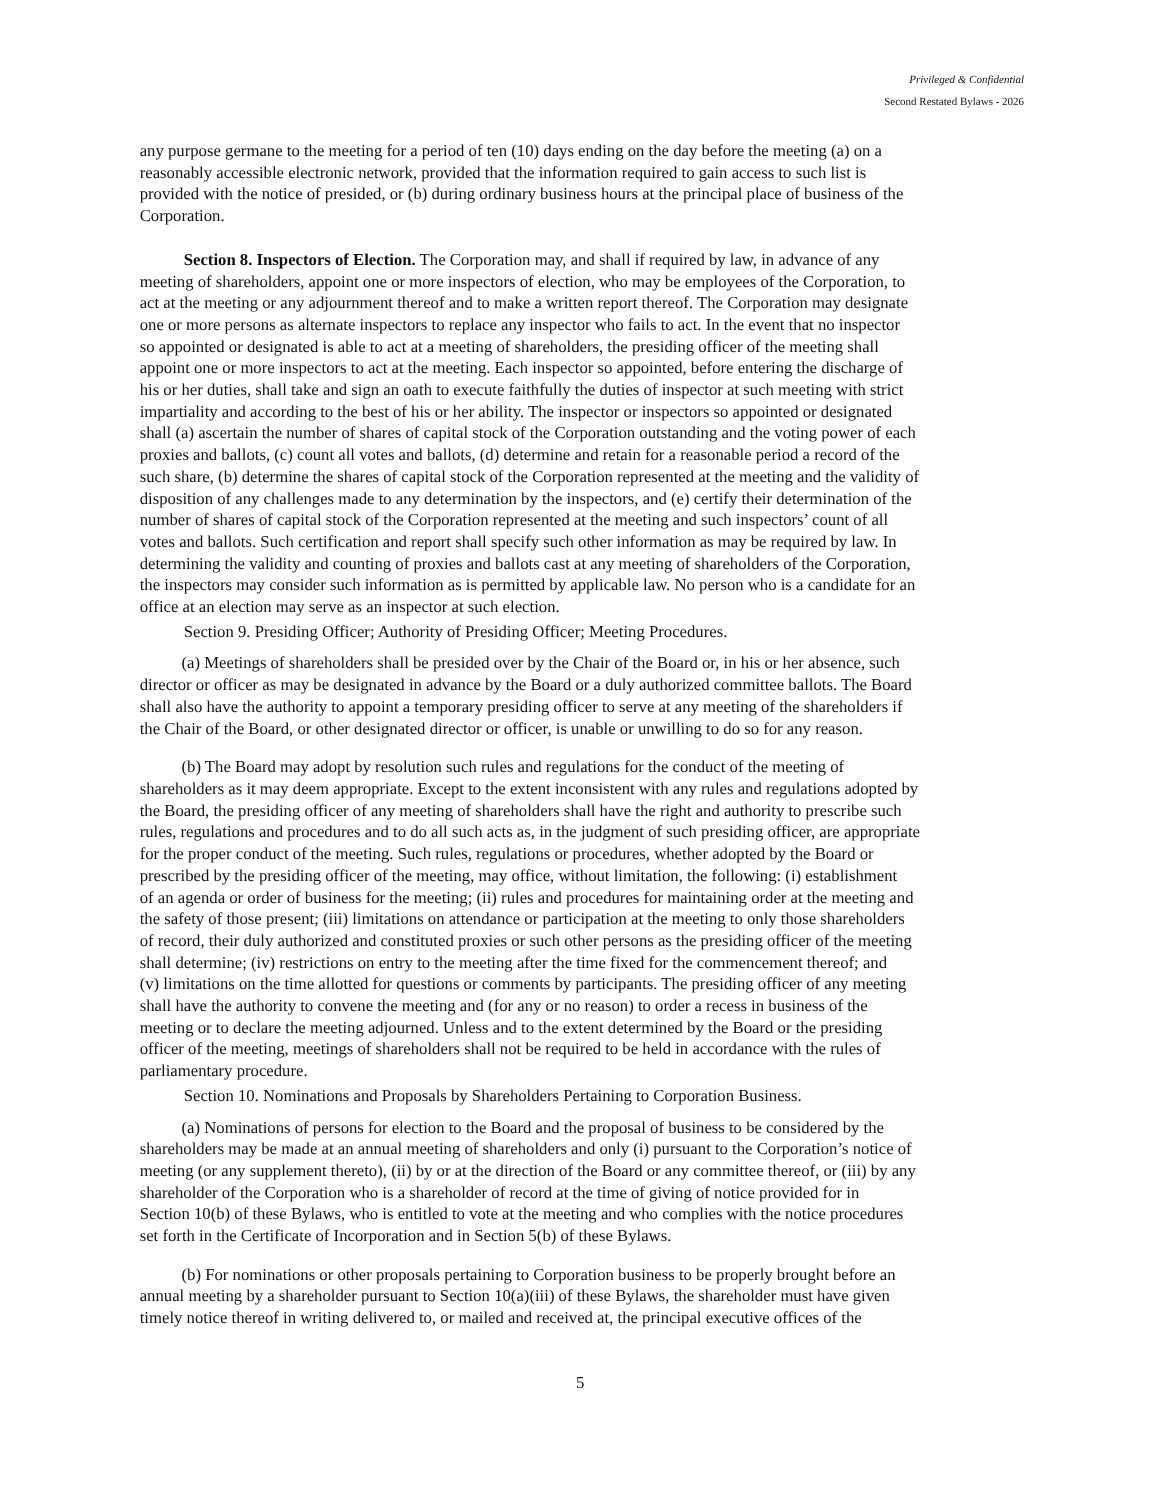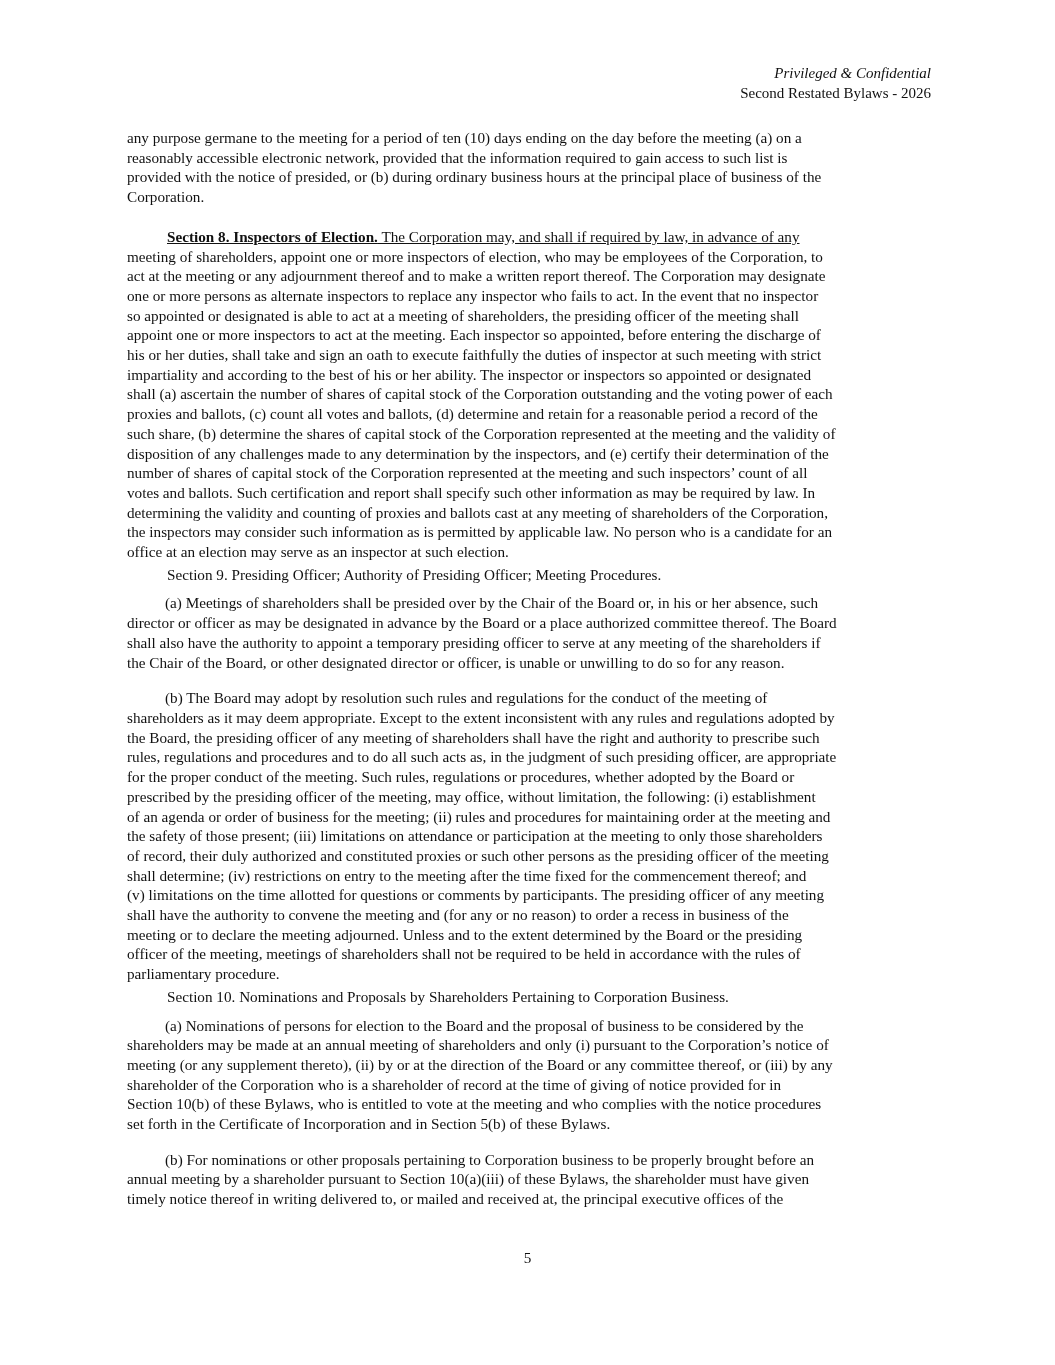--- a/index.html
+++ b/index.html
@@ -15,38 +15,38 @@
       font-family: "Liberation Serif", "DejaVu Serif", serif;
       color: #111111;
       font-size: 15.2px;
     }
     .header {
       position: absolute;
       right: 124px;
       top: 63px;
       text-align: right;
       line-height: 20px;
-      font-size: 15px;
+      font-size: 10px;
     }
     .header .conf { font-style: italic; }
     .page {
       position: absolute;
       left: 124px;
       top: 125px;
       width: 810px;
     }
     .para {
       margin: 3px;
       line-height: 19.7px;
     }
     .line {
       display: block;
       white-space: nowrap;
     }
-    .indent { padding-left: 40px; text-decoration: underline; }
+    .indent { padding-left: 40px; }
     .indent-sm { padding-left: 38px; }
     .gap-lg { margin-top: 20px; }
     .gap-md { margin-top: 16px; }
     .gap-sm { margin-top: 9px; }
     .heading {
       font-weight: normal;
       padding-left: 43px;
       line-height: 19.7px;
       margin: 0;
     }
@@ -94,21 +94,21 @@
     <span class="line">votes and ballots. Such certification and report shall specify such other information as may be required by law. In</span>
     <span class="line">determining the validity and counting of proxies and ballots cast at any meeting of shareholders of the Corporation,</span>
     <span class="line">the inspectors may consider such information as is permitted by applicable law. No person who is a candidate for an</span>
     <span class="line">office at an election may serve as an inspector at such election.</span>
   </p>
 
   <p class="heading gap-lg">Section 9. Presiding Officer; Authority of Presiding Officer; Meeting Procedures.</p>
 
   <p class="para gap-sm">
     <span class="line indent-sm">(a) Meetings of shareholders shall be presided over by the Chair of the Board or, in his or her absence, such</span>
-    <span class="line">director or officer as may be designated in advance by the Board or a place authorized committee thereof. The Board</span>
+    <span class="line">director or officer as may be designated in advance by the Board or a duly authorized committee ballots. The Board</span>
     <span class="line">shall also have the authority to appoint a temporary presiding officer to serve at any meeting of the shareholders if</span>
     <span class="line">the Chair of the Board, or other designated director or officer, is unable or unwilling to do so for any reason.</span>
   </p>
 
   <p class="para gap-md">
     <span class="line indent-sm">(b) The Board may adopt by resolution such rules and regulations for the conduct of the meeting of</span>
     <span class="line">shareholders as it may deem appropriate. Except to the extent inconsistent with any rules and regulations adopted by</span>
     <span class="line">the Board, the presiding officer of any meeting of shareholders shall have the right and authority to prescribe such</span>
     <span class="line">rules, regulations and procedures and to do all such acts as, in the judgment of such presiding officer, are appropriate</span>
     <span class="line">for the proper conduct of the meeting. Such rules, regulations or procedures, whether adopted by the Board or</span>

